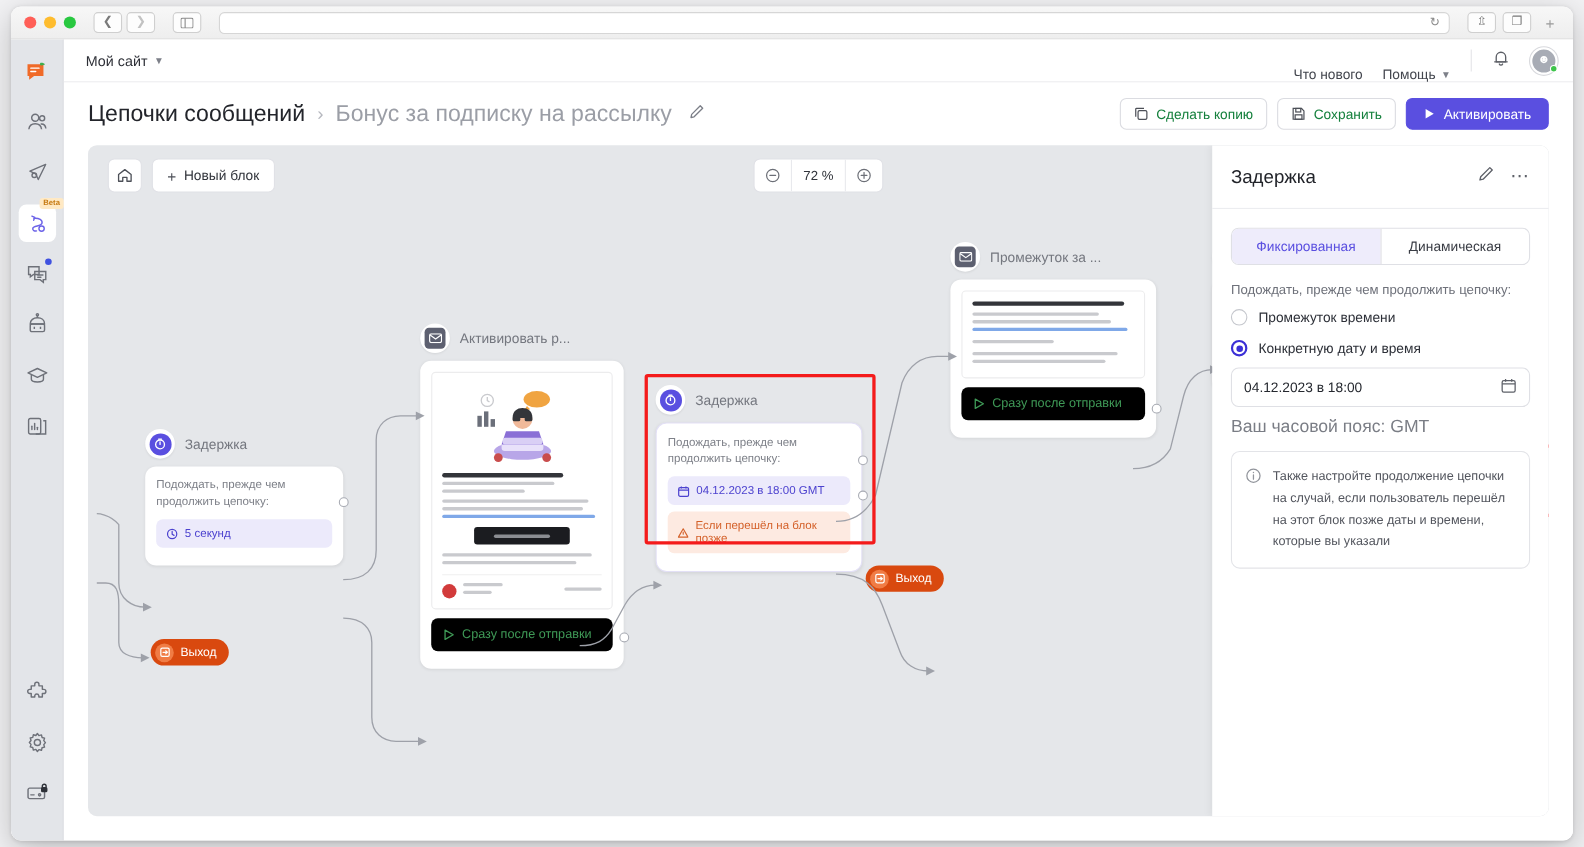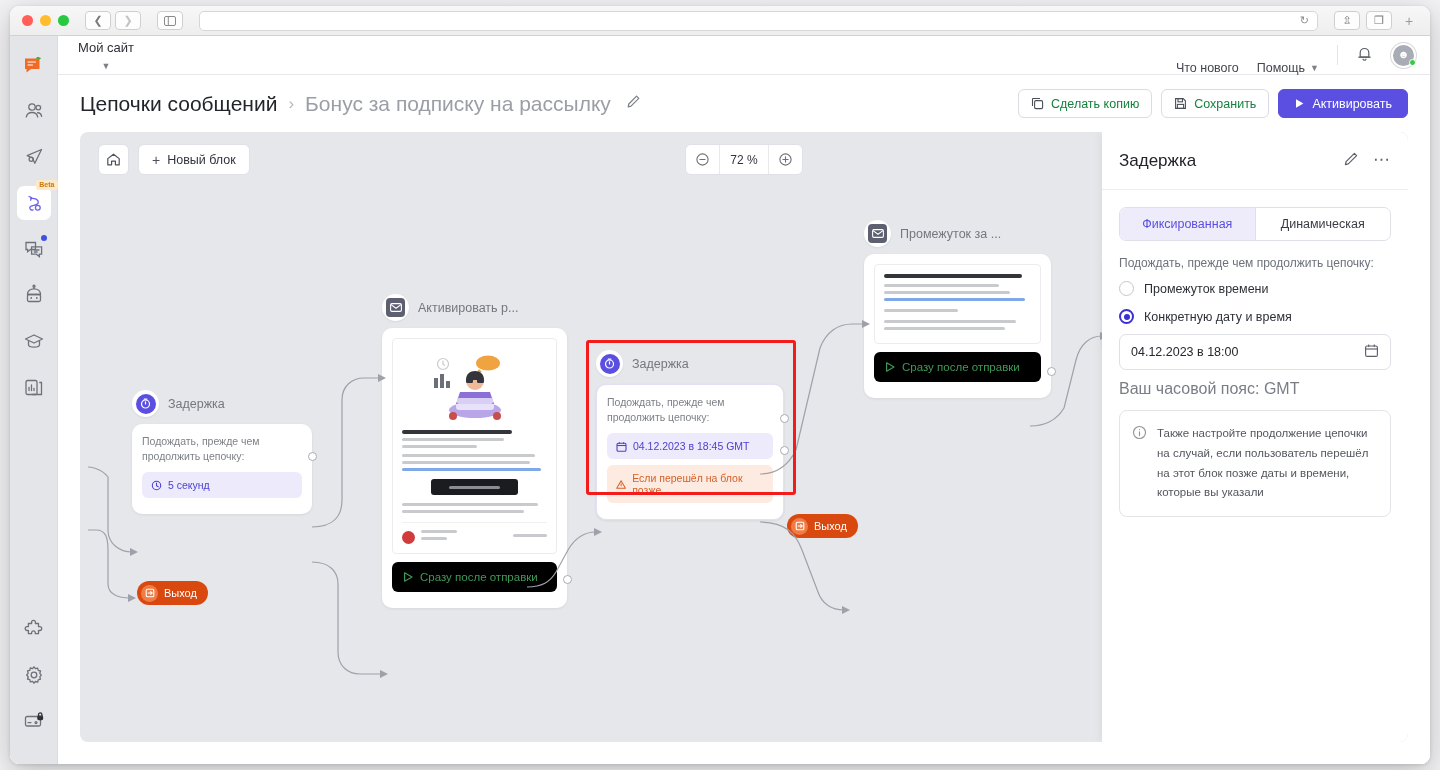--- a/index.html
+++ b/index.html
@@ -69,21 +69,21 @@
   #rail-bottom { margin-top:auto; padding-bottom:14px; display:flex; flex-direction:column; align-items:center;}
 
   
   #topbar {
     position:absolute; left:48px; right:0; top:0; height:39px;
     background:#fff; border-bottom:1px solid #e8e8ec;
     display:flex; align-items:center; padding:0 14px;
   }
   #site-switcher {
     font-size:13px; color:#2d2f36; display:flex; align-items:center; gap:6px;
-    padding:4px 6px; border-radius:5px;flex-direction:column;
+    padding:4px 6px; border-radius:5px;
   }
   .chev { font-size:9px; color:#7d8089; }
   #topbar-right { margin-left:auto; display:flex; align-items:center; gap:18px; }
   .tb-link { font-size:12.5px; color:#43464e; display:flex; align-items:center; gap:5px;margin-top:25px;}
   .tb-sep { width:1px; height:20px; background:#e4e4e8; }
   #bell { color:#5c5f66; }
   #avatar {
     width:25px; height:25px; border-radius:50%; background:#a8acb5;
     border:2px solid #fff; box-shadow:0 0 0 1px #d8d9dd; position:relative;
     display:flex; align-items:center; justify-content:center;
@@ -660,21 +660,21 @@
           </div>
           <div class="node-body" style="border:1px solid #e3e0f6;">
             <div class="nb-label">Подождать, прежде чем продолжить цепочку:</div>
             <div class="chip violet">
               <svg width="11" height="11" viewBox="0 0 11 11" fill="none" stroke="#4c42cf" stroke-width="1.1">
                   <rect x="1" y="2.2" width="9" height="8" rx="1.3"></rect>
                   <line x1="1" y1="4.5" x2="10" y2="4.5"></line>
                   <line x1="3.4" y1="1.2" x2="3.4" y2="3"></line>
                   <line x1="7.6" y1="1.2" x2="7.6" y2="3"></line>
                 </svg>
-              <span>04.12.2023 в 18:45 GMT</span>
+              <span>04.12.2023 в 18:00 GMT</span>
             </div>
             <div class="chip orange">
               <svg width="11" height="11" viewBox="0 0 11 11" fill="none" stroke="#d4612a" stroke-width="1.1" stroke-linejoin="round">
                   <path d="M5.5 1.4 10.2 9.6H.8z"></path>
                   <line x1="5.5" y1="4.6" x2="5.5" y2="6.8" stroke-linecap="round"></line>
                 </svg>
               <span>Если перешёл на блок позже</span>
             </div>
             <div class="port" style="right:-5px; top:64px;"></div>
             <div class="port" style="right:-5px; top:96px;"></div>

